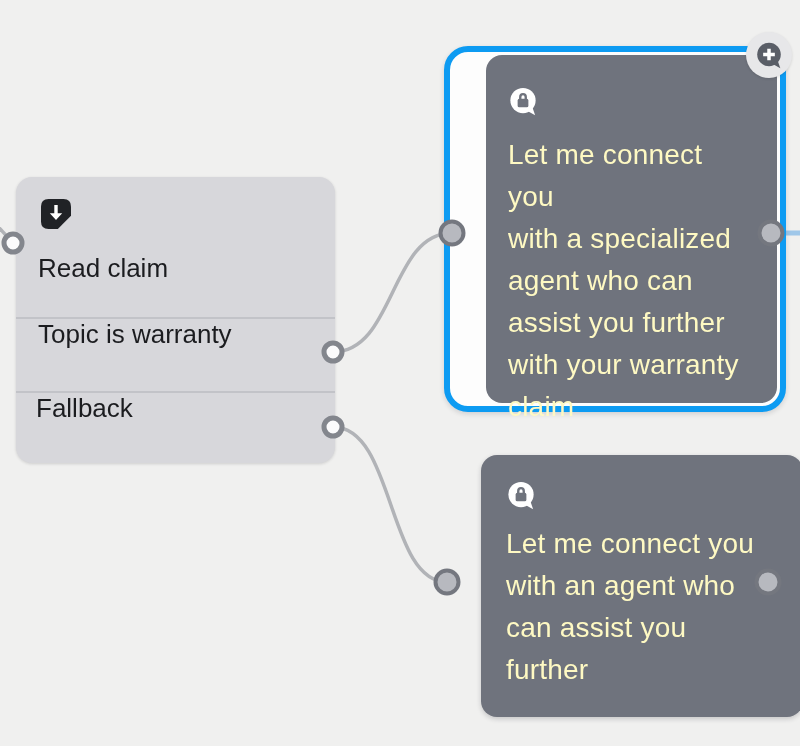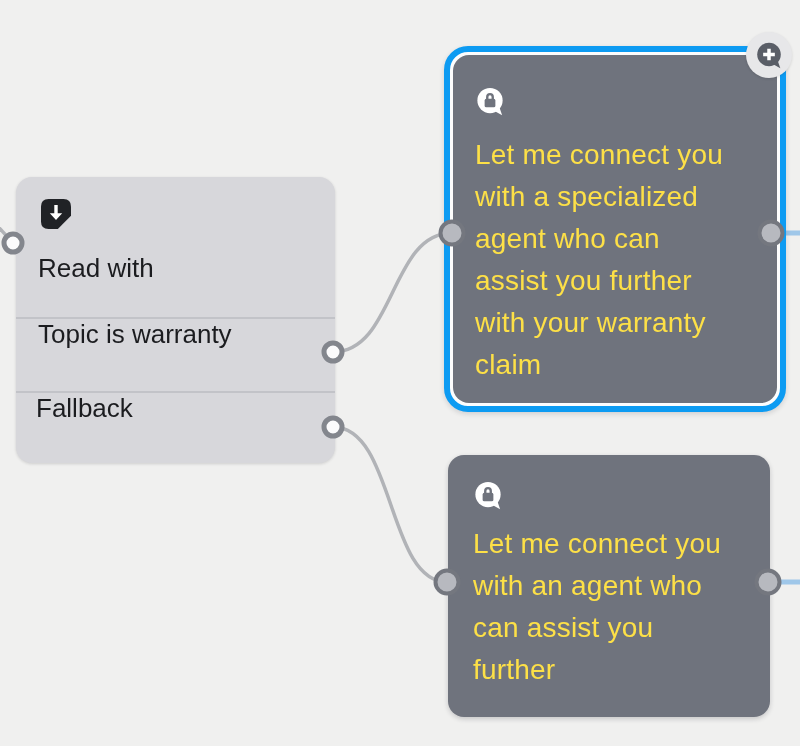--- a/index.html
+++ b/index.html
@@ -36,22 +36,23 @@
   
   .selection {
     position: absolute; left: 444px; top: 46px;
     width: 342px; height: 366px; box-sizing: border-box;
     border: 6px solid #0d9bf2; border-radius: 24px;
     background: #fdfdfd;
     box-shadow: 0 2px 5px rgba(30,30,40,.15);
     z-index: 2;
   }
   .node-dark {
-    background: #6f737d; border-radius: 16px; color: #fde047;
+    background: #6f737d; border-radius: 16px; color: #fef9c3;
     box-sizing: border-box;
+    margin-left: 33px;
   }
   .selection .node-dark { position: absolute; inset: 3px; padding: 31px 22px 0; }
   .node-dark.standalone {
     position: absolute; left: 448px; top: 455px;
     width: 322px; height: 262px; padding: 25px 25px 0;
     box-shadow: 0 2px 5px rgba(30,30,40,.2);
     z-index: 2;
   }
   .chat-icon { width: 30px; height: 30px; display: block; }
   .msg-text {
@@ -93,21 +94,21 @@
   </svg>
 
   <div class="node-light">
     <div class="nl-header">
       <span class="nl-icon">
         <svg width="36" height="36" viewBox="0 0 36 36">
           <path d="M10.5 3 H25.5 Q33 3 33 10.5 V19.8 L19.8 33 H10.5 Q3 33 3 25.5 V10.5 Q3 3 10.5 3 Z" fill="#202226"></path>
           <path d="M16.3 9 L19.7 9 L19.7 17.2 L24.2 17.2 L18 24 L11.8 17.2 L16.3 17.2 Z" fill="#ffffff"></path>
         </svg>
       </span>
-      <div class="nl-title">Read with</div>
+      <div class="nl-title">Read claim</div>
     </div>
     <div class="nl-divider"></div>
     <div class="nl-row">
       <span>Topic is warranty</span>
     </div>
     <div class="nl-divider"></div>
     <div class="nl-row last">
       <span>Fallback</span>
     </div>
   </div>

